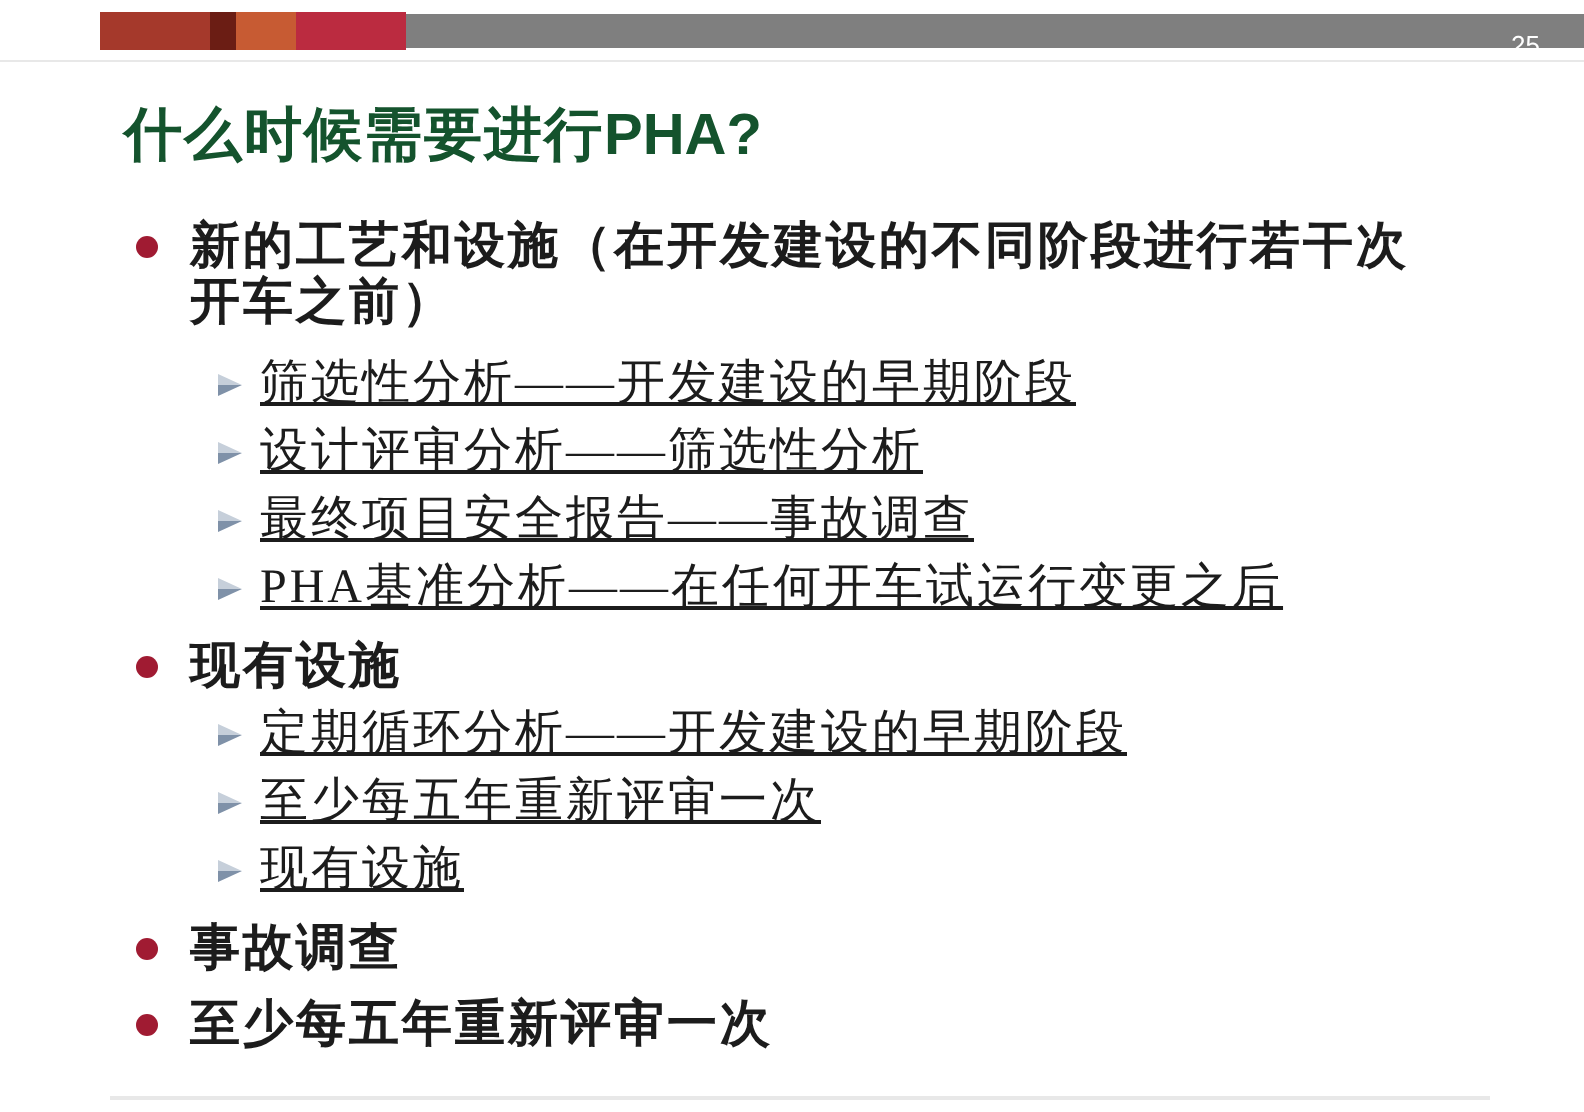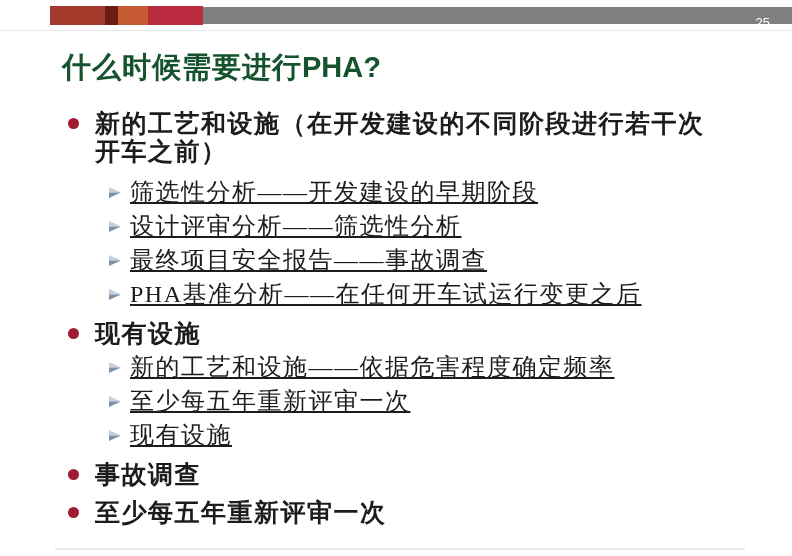--- a/index.html
+++ b/index.html
@@ -161,21 +161,21 @@
   <div class="row" style="top:320px">
     <span class="dot"></span>
     <span class="l1-text">现有设施</span>
   </div>
 
   <div class="row" style="top:353px">
     <svg class="arrow-icon" viewBox="0 0 14 13" width="14" height="13">
       <polygon points="1,1 13,6.5 1,6.5" fill="#c6cfda"></polygon>
       <polygon points="1,6.5 13,6.5 1,12" fill="#7f91a8"></polygon>
     </svg>
-    <span class="l2-text">新的工艺和设施——依据危害程度确定频率</span>
+    <span class="l2-text">定期循环分析——开发建设的早期阶段</span>
   </div>
   <div class="row" style="top:387px">
     <svg class="arrow-icon" viewBox="0 0 14 13" width="14" height="13">
       <polygon points="1,1 13,6.5 1,6.5" fill="#c6cfda"></polygon>
       <polygon points="1,6.5 13,6.5 1,12" fill="#7f91a8"></polygon>
     </svg>
     <span class="l2-text">至少每五年重新评审一次</span>
   </div>
   <div class="row" style="top:421px">
     <svg class="arrow-icon" viewBox="0 0 14 13" width="14" height="13">

